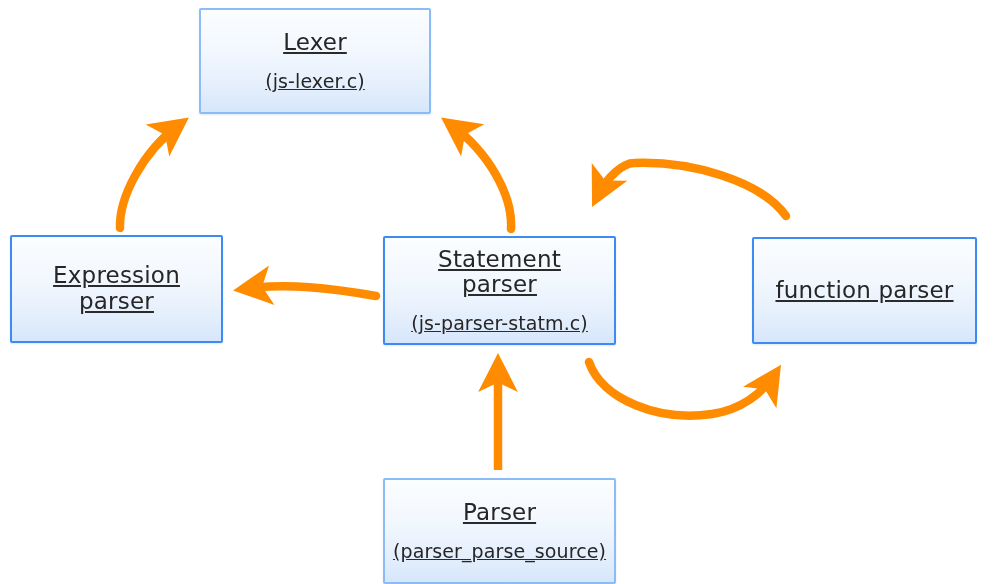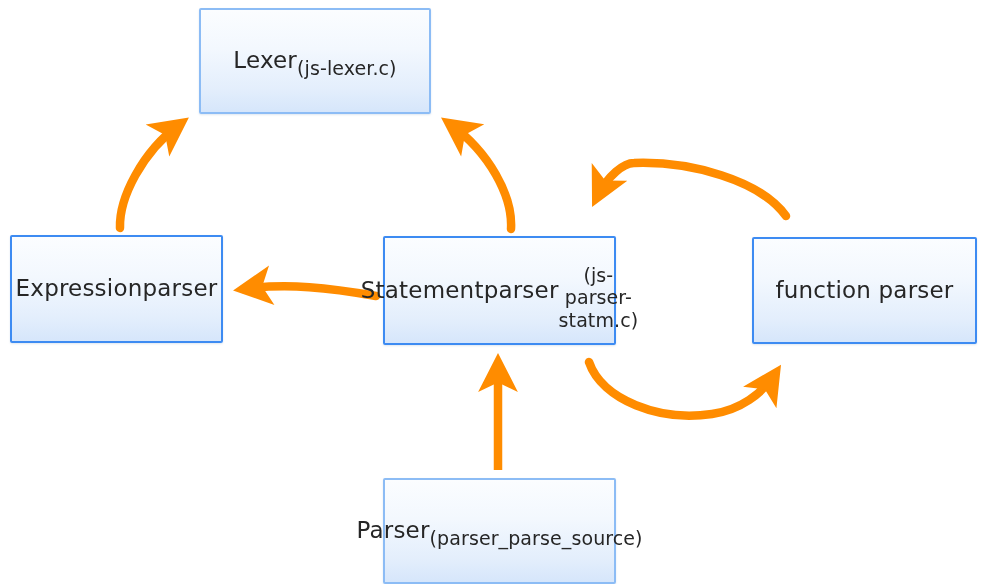--- a/index.html
+++ b/index.html
@@ -20,29 +20,30 @@
     left: 0;
     top: 0;
     width: 1005px;
     height: 584px;
     pointer-events: none;
   }
   .node {
     position: absolute;
     box-sizing: border-box;
     display: flex;
-    flex-direction: row;
+    flex-direction: column;
     align-items: center;
     justify-content: center;
     text-align: center;
     border-radius: 2px;
     background: linear-gradient(to bottom, #fbfdff 0%, #f3f8fe 38%, #e3eefc 78%, #d6e6fb 100%);
     box-shadow: 0 1px 2px rgba(80,120,170,0.18);
     color: #2b2b2b;
     line-height: 1.18;
+    text-decoration: underline;
   }
   .node-light {
     border: 2px solid #8cbcf5;
   }
   .node-strong {
     border: 2px solid #3d8bf2;
   }
   .node .title {
     font-size: 23px;
     letter-spacing: 0.2px;

